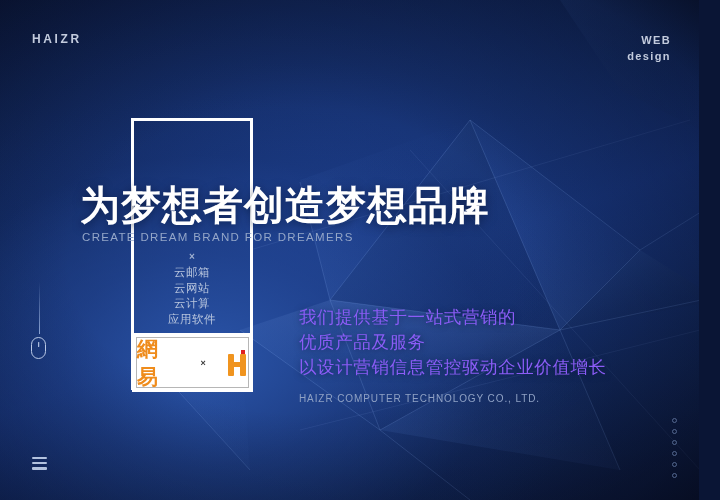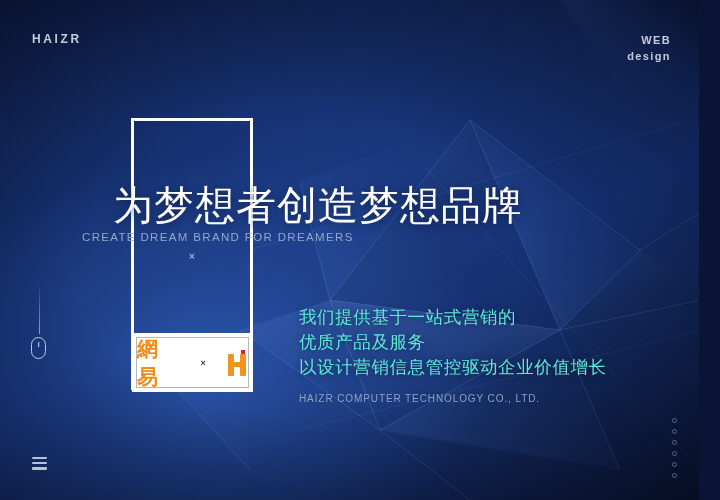--- a/index.html
+++ b/index.html
@@ -112,26 +112,25 @@
     border-top: 3px solid #ffffff;
     box-sizing: border-box;
   }
   
   .headline {
     position: absolute;
     left: 80px;
     top: 182px;
     color: #ffffff;
     font-size: 40px;
-    font-weight: normal;
+    font-weight: bold;
     letter-spacing: 1px;
     line-height: 46px;
     white-space: nowrap;
     text-shadow: 0 2px 10px rgba(4,12,38,0.55);
-    margin-left: 33px;
   }
   .subhead {
     position: absolute;
     left: 82px;
     top: 231px;
     color: #94a6c8;
     font-size: 11.5px;
     letter-spacing: 1.35px;
     white-space: nowrap;
   }
@@ -227,21 +226,21 @@
     background: #e02020;
   }
   
   .copy {
     position: absolute;
     left: 299px;
     top: 305px;
   }
   .copy p {
     margin: 0;
-    color: #5eead4;
+    color: #8b5cf6;
     font-size: 17.5px;
     line-height: 25px;
     letter-spacing: 0.6px;
     white-space: nowrap;
     text-shadow: 0 1px 6px rgba(4,12,38,0.5);
   }
   .copy .legal {
     margin-top: 6px;
     color: #8fa1c4;
     font-size: 10px;
@@ -332,20 +331,28 @@
     <i></i>
     <i></i>
   </div>
 
   <div class="frame"></div>
 
   <div class="headline">为梦想者创造梦想品牌</div>
   <div class="subhead">CREATE DREAM BRAND FOR DREAMERS</div>
 
   <div class="x-mark">×</div>
+  <div class="svc-list">
+    <ul>
+      <li>云邮箱</li>
+      <li>云网站</li>
+      <li>云计算</li>
+      <li>应用软件</li>
+    </ul>
+  </div>
 
   <div class="logo-box">
     <div class="logo-inner">
       <span class="netease">網易</span>
       <span class="cross">×</span>
       <span class="h-logo">
         <span class="dot"></span>
         <span class="bar-l"></span>
         <span class="bar-m"></span>
         <span class="bar-r"></span>

